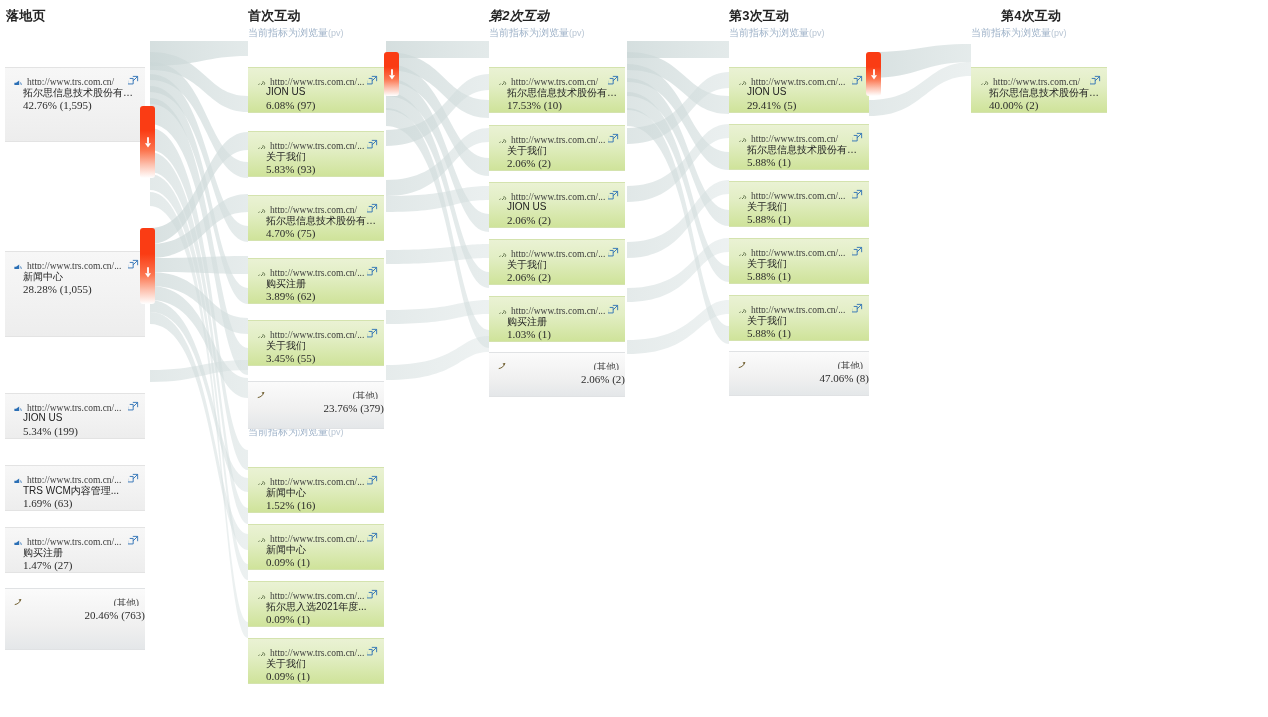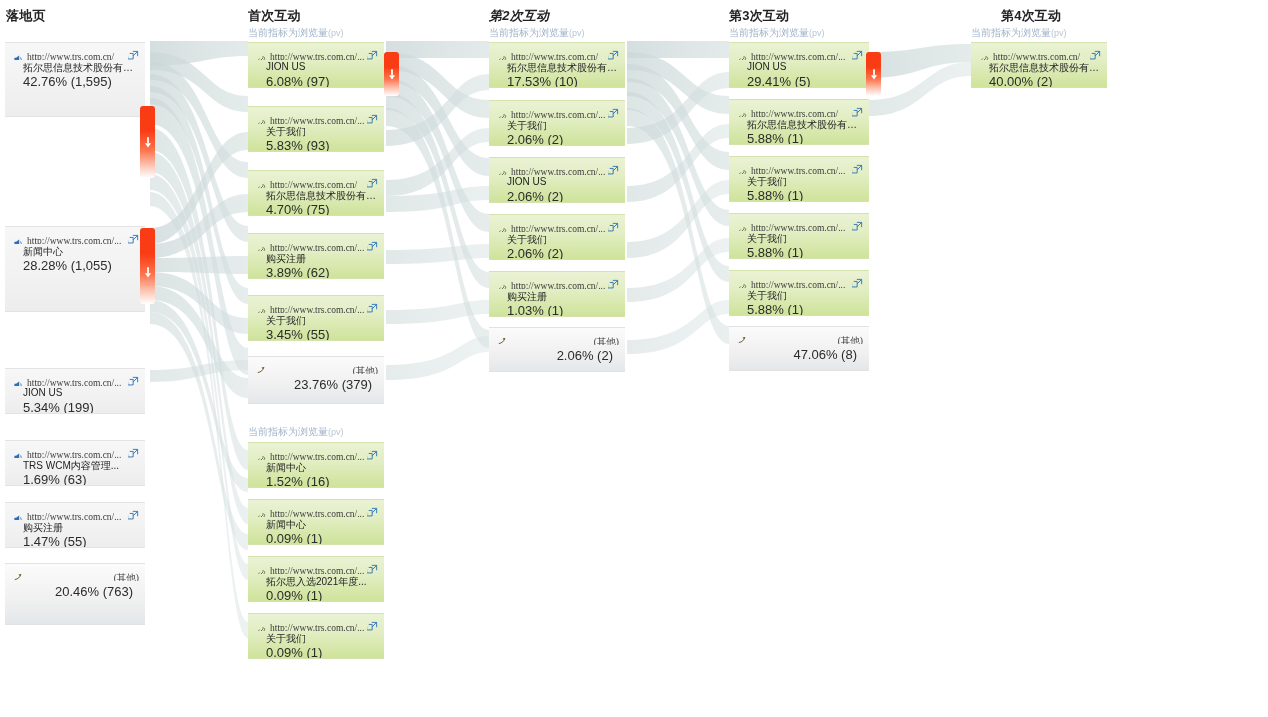--- a/index.html
+++ b/index.html
@@ -26,21 +26,21 @@
 
   
   #ribbons{position:absolute;left:0;top:0;width:1268px;height:717px;}
 
   
   .node{
     position:absolute;
     box-sizing:border-box;
     overflow:hidden;
     border:1px solid rgba(0,0,0,.10);
-    border-left:none;border-right:none;
+    border-left:none;border-right:none;margin-top:25px;
   }
   .node.entry{
     background:linear-gradient(to bottom,#f7f7f7 0%,#f2f2f2 55%,#ededed 100%);
     border:1px solid #e3e3e3;
     border-left:none;border-right:none;
   }
   .node.green{
     background:linear-gradient(to bottom,#eaf2d4 0%,#e2eec4 40%,#cfe39a 100%);
     border:1px solid #d4e3ae;
     border-left:none;border-right:none;
@@ -59,23 +59,23 @@
     font-family:"Liberation Serif","DejaVu Serif",serif;
     vertical-align:middle;
   }
   .node .title{
     position:absolute;left:18px;top:18px;right:8px;
     font-size:10px;color:#222;white-space:nowrap;overflow:hidden;
     text-overflow:ellipsis;
     font-family:"Liberation Sans","DejaVu Sans",sans-serif;
   }
   .node .pct{
-    position:absolute;left:18px;top:31px;right:12px;
-    font-size:13px;color:#2b2b2b;white-space:nowrap;
-    font-family:Liberation Sans, sans-serif;
+    position:absolute;left:18px;top:31px;right:0;
+    font-size:11px;color:#2b2b2b;white-space:nowrap;
+    font-family:Liberation Serif, serif;
   }
   .node.other .pct{left:22px;}
 
   
   .ico{display:inline-block;vertical-align:middle;width:11px;height:11px;margin-right:3px;position:relative;top:-1px;}
   .ext{
     position:absolute;right:6px;top:4px;width:11px;height:11px;
   }
   .othericon{
     position:absolute;left:7px;top:5px;width:11px;height:11px;
@@ -242,21 +242,21 @@
             <path d="M9 2 L4.5 5.5 H2 v5 h2.5 L9 14 Z" fill="#2b6fb5"></path>
             <path d="M11 5 q2 3 0 6" stroke="#2b6fb5" stroke-width="1.2" fill="none"></path>
           </svg></span><span class="url">http://www.trs.com.cn/...</span>
     </div>
     <span class="ext"><svg viewBox="0 0 16 16" width="11" height="11">
           <path d="M2.5 5 h5 v8 h-8 v-5" fill="none" stroke="#2b6fb5" stroke-width="1.3"></path>
           <path d="M7 2 h7 v7" fill="none" stroke="#2b6fb5" stroke-width="1.3"></path>
           <path d="M14 2 L7.5 8.5" stroke="#2b6fb5" stroke-width="1.3" fill="none"></path>
         </svg></span>
     <div class="title">购买注册</div>
-    <div class="pct">1.47% (55)</div>
+    <div class="pct">1.47% (27)</div>
   </div>
 
   <div class="node other" style="left:5px;top:563px;width:140px;height:62px;">
     <span class="othericon"><svg viewBox="0 0 16 16" width="11" height="11">
           <path d="M13 3 q-2 7 -9 8" fill="none" stroke="#6b5a2a" stroke-width="1.4"></path>
           <path d="M13 3 l-3.5 .6 l2.2 2.6 z" fill="#6b5a2a"></path>
         </svg></span>
     <div class="nrow1" style="left:20px;"><span class="url">(其他)</span></div>
     <div class="pct" style="top:20px;">20.46% (763)</div>
   </div>

